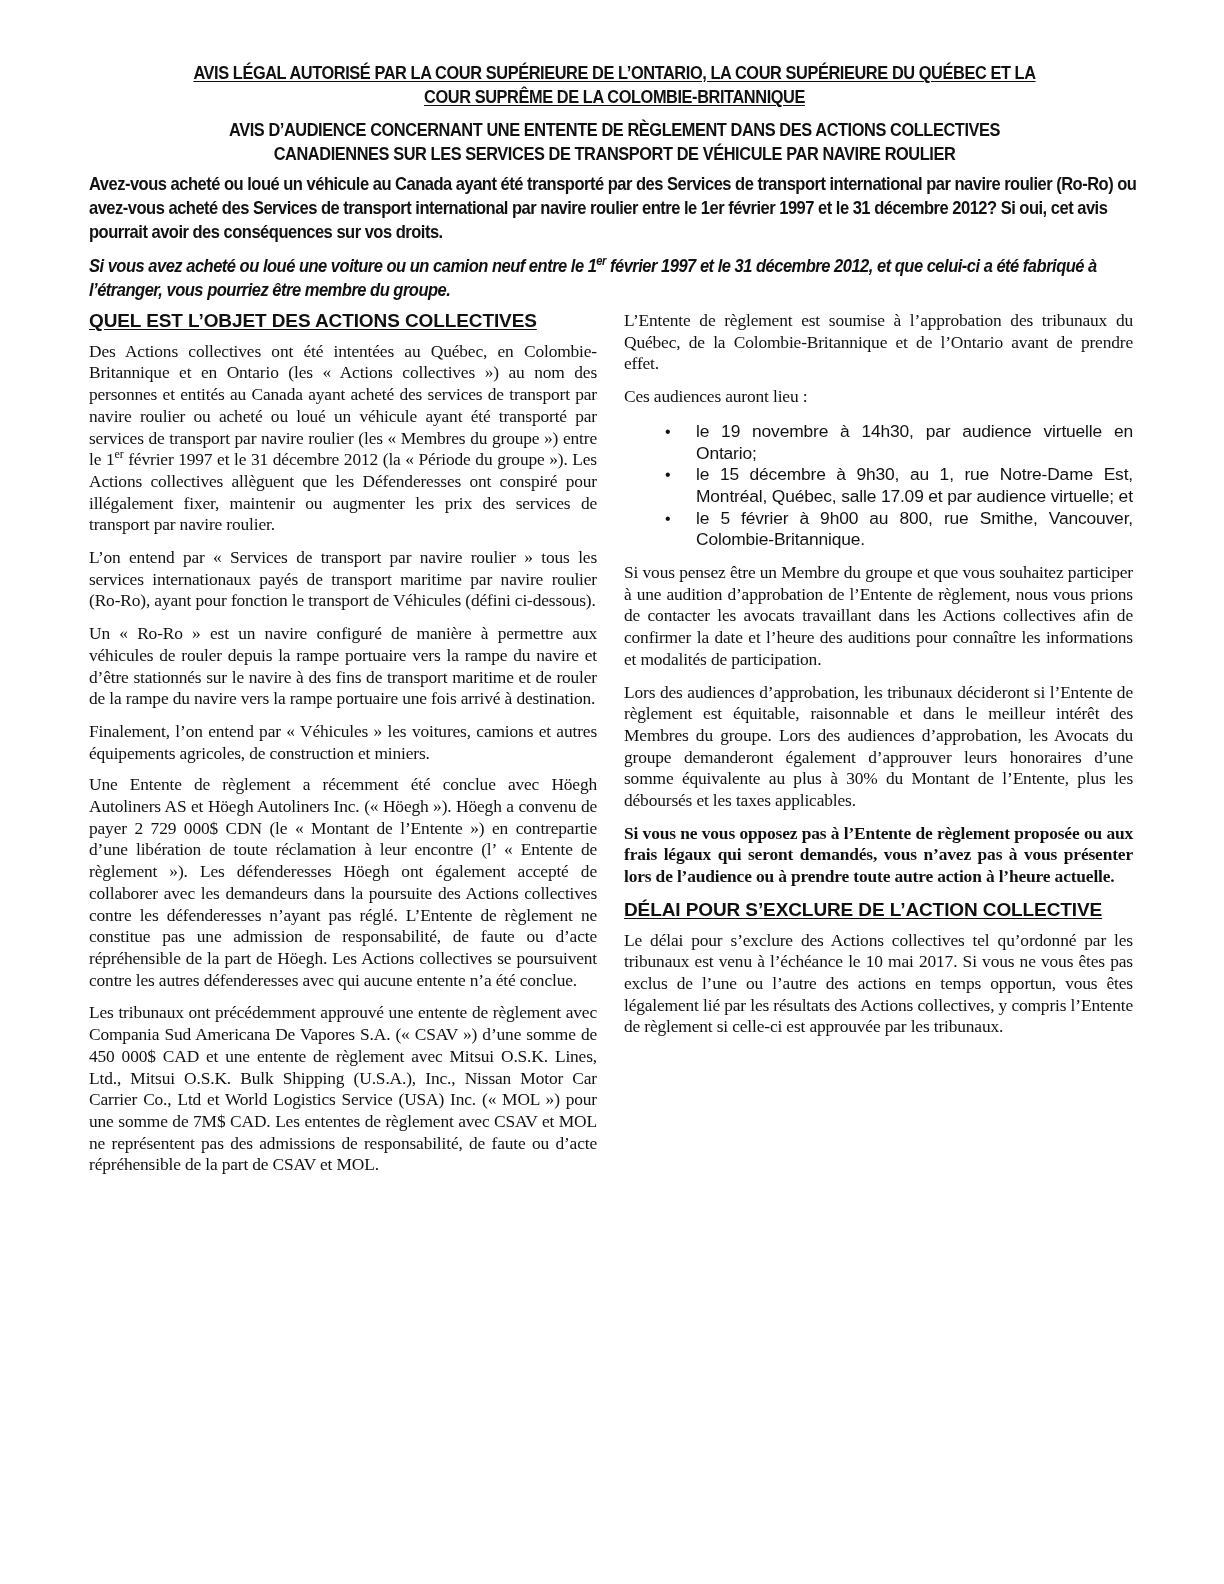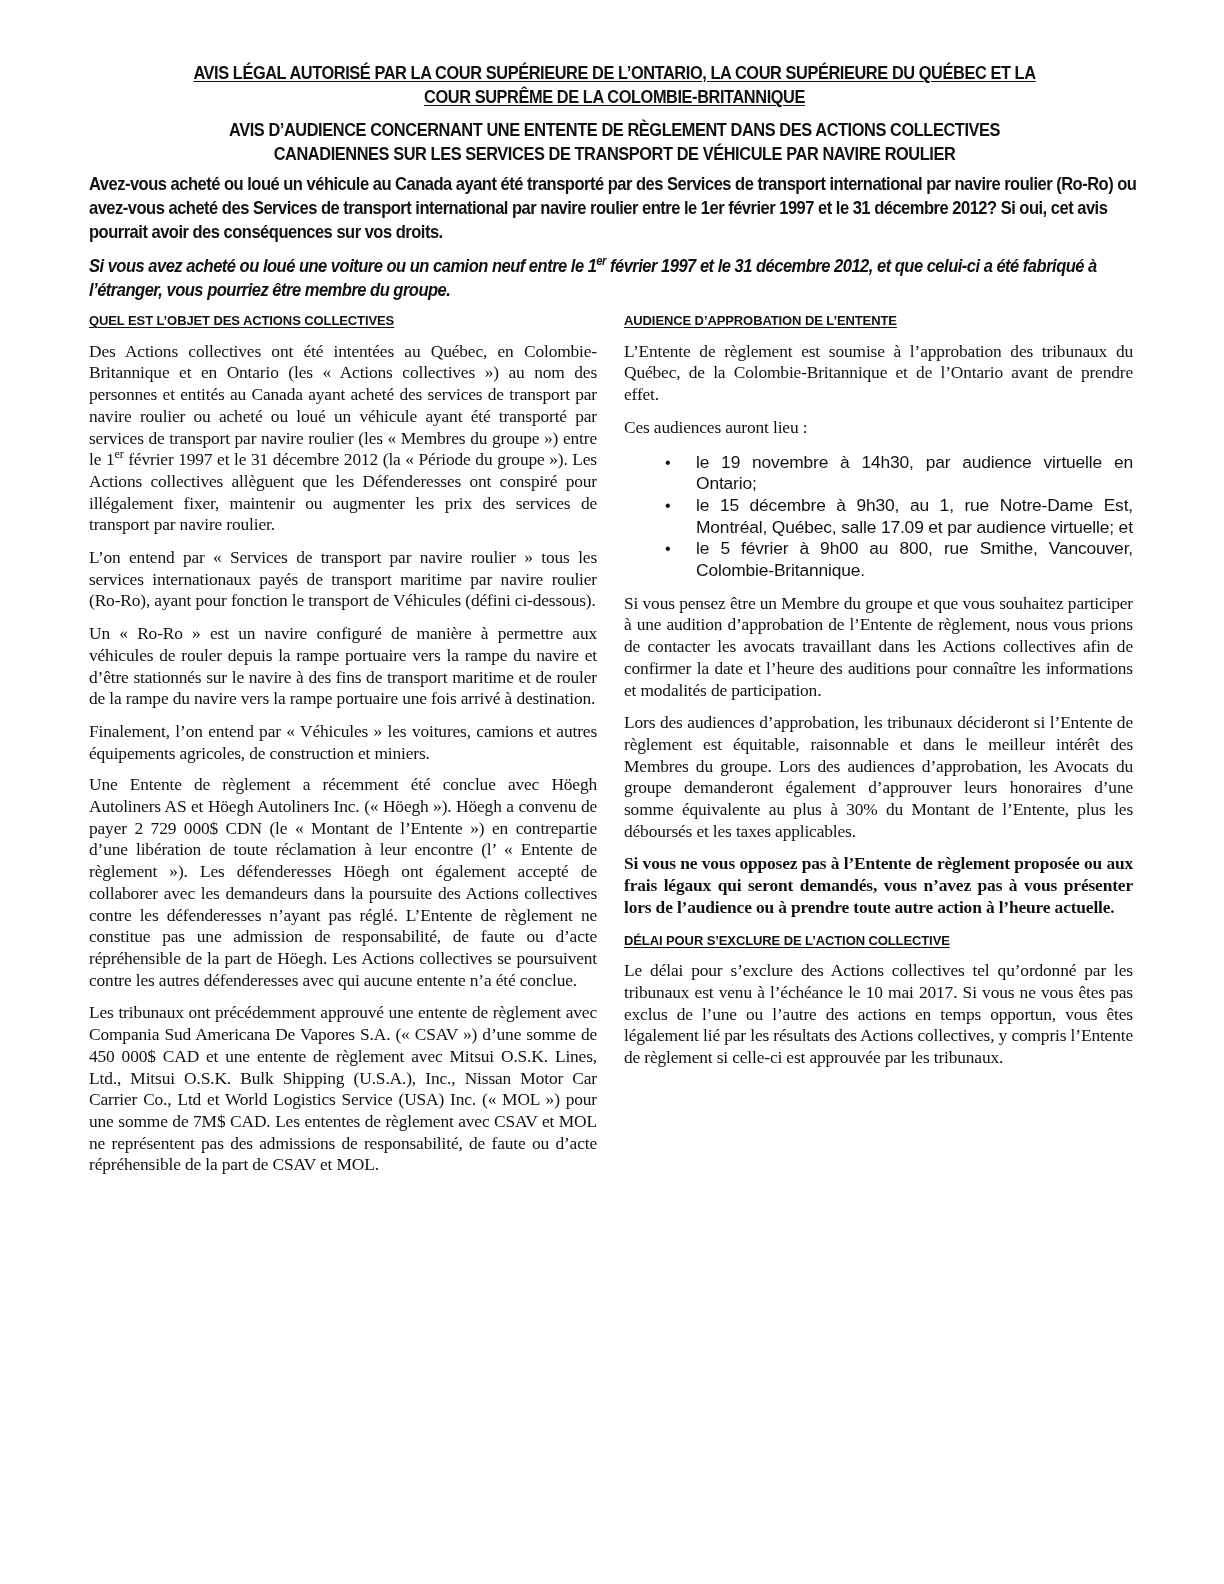--- a/index.html
+++ b/index.html
@@ -58,21 +58,21 @@
       position: relative;
       width: 1051px;
     }
     .col {
       position: absolute;
       top: 0;
     }
     .col-left { left: 0; width: 508px; }
     .col-right { left: 535px; width: 509px; }
     h2 {
-      font-size: 13px;
+      font-size: 19px;
       font-weight: bold;
       text-decoration: underline;
       text-underline-offset: 2px;
       margin: 0 0 9px 0;
       line-height: 21.7px;
       text-align: justify;
       text-align-last: left;
       letter-spacing: -0.1px;
     }
     p {
@@ -131,21 +131,20 @@
       <p><span>Des Actions collectives ont été intentées au Québec, en Colombie-Britannique et en Ontario (les « Actions collectives ») au nom des personnes et entités au Canada ayant acheté des services de transport par navire roulier ou acheté ou loué un véhicule ayant été transporté par services de transport par navire roulier (les « Membres du groupe ») entre le 1</span><sup>er</sup><span> février 1997 et le 31 décembre 2012 (la « Période du groupe »). Les Actions collectives allèguent que les Défenderesses ont conspiré pour illégalement fixer, maintenir ou augmenter les prix des services de transport par navire roulier.</span></p>
       <p>L’on entend par « Services de transport par navire roulier » tous les services internationaux payés de transport maritime par navire roulier (Ro-Ro), ayant pour fonction le transport de Véhicules (défini ci-dessous).</p>
       <p>Un « Ro-Ro » est un navire configuré de manière à permettre aux véhicules de rouler depuis la rampe portuaire vers la rampe du navire et d’être stationnés sur le navire à des fins de transport maritime et de rouler de la rampe du navire vers la rampe portuaire une fois arrivé à destination.</p>
       <p style="margin-bottom:10px">Finalement, l’on entend par « Véhicules » les voitures, camions et autres équipements agricoles, de construction et miniers.</p>
 
       <p>Une Entente de règlement a récemment été conclue avec Höegh Autoliners AS et Höegh Autoliners Inc. (« Höegh »). Höegh a convenu de payer 2 729 000$ CDN (le « Montant de l’Entente ») en contrepartie d’une libération de toute réclamation à leur encontre (l’ « Entente de règlement »). Les défenderesses Höegh ont également accepté de collaborer avec les demandeurs dans la poursuite des Actions collectives contre les défenderesses n’ayant pas réglé. L’Entente de règlement ne constitue pas une admission de responsabilité, de faute ou d’acte répréhensible de la part de Höegh. Les Actions collectives se poursuivent contre les autres défenderesses avec qui aucune entente n’a été conclue.</p>
       <p>Les tribunaux ont précédemment approuvé une entente de règlement avec Compania Sud Americana De Vapores S.A. (« CSAV ») d’une somme de 450 000$ CAD et une entente de règlement avec Mitsui O.S.K. Lines, Ltd., Mitsui O.S.K. Bulk Shipping (U.S.A.), Inc., Nissan Motor Car Carrier Co., Ltd et World Logistics Service (USA) Inc. (« MOL ») pour une somme de 7M$ CAD. Les ententes de règlement avec CSAV et MOL ne représentent pas des admissions de responsabilité, de faute ou d’acte répréhensible de la part de CSAV et MOL.</p>
     </div>
 
     <div class="col col-right">
-      <h2>AUDIENCE D’APPROBATION DE L’ENTENTE</h2>
       <p>L’Entente de règlement est soumise à l’approbation des tribunaux du Québec, de la Colombie-Britannique et de l’Ontario avant de prendre effet.</p>
       <p style="margin-bottom:13px">Ces audiences auront lieu :</p>
       <ul class="hearings">
         <li><span class="bullet">•</span><span>le 19 novembre à 14h30, par audience virtuelle en Ontario;</span></li>
         <li><span class="bullet">•</span><span>le 15 décembre à 9h30, au 1, rue Notre-Dame Est, Montréal, Québec, salle 17.09 et par audience virtuelle; et</span></li>
         <li><span class="bullet">•</span><span>le 5 février à 9h00 au 800, rue Smithe, Vancouver, Colombie-Britannique.</span></li>
       </ul>
       <p>Si vous pensez être un Membre du groupe et que vous souhaitez participer à une audition d’approbation de l’Entente de règlement, nous vous prions de contacter les avocats travaillant dans les Actions collectives afin de confirmer la date et l’heure des auditions pour connaître les informations et modalités de participation.</p>
 
       <p>Lors des audiences d’approbation, les tribunaux décideront si l’Entente de règlement est équitable, raisonnable et dans le meilleur intérêt des Membres du groupe. Lors des audiences d’approbation, les Avocats du groupe demanderont également d’approuver leurs honoraires d’une somme équivalente au plus à 30% du Montant de l’Entente, plus les déboursés et les taxes applicables.</p>

